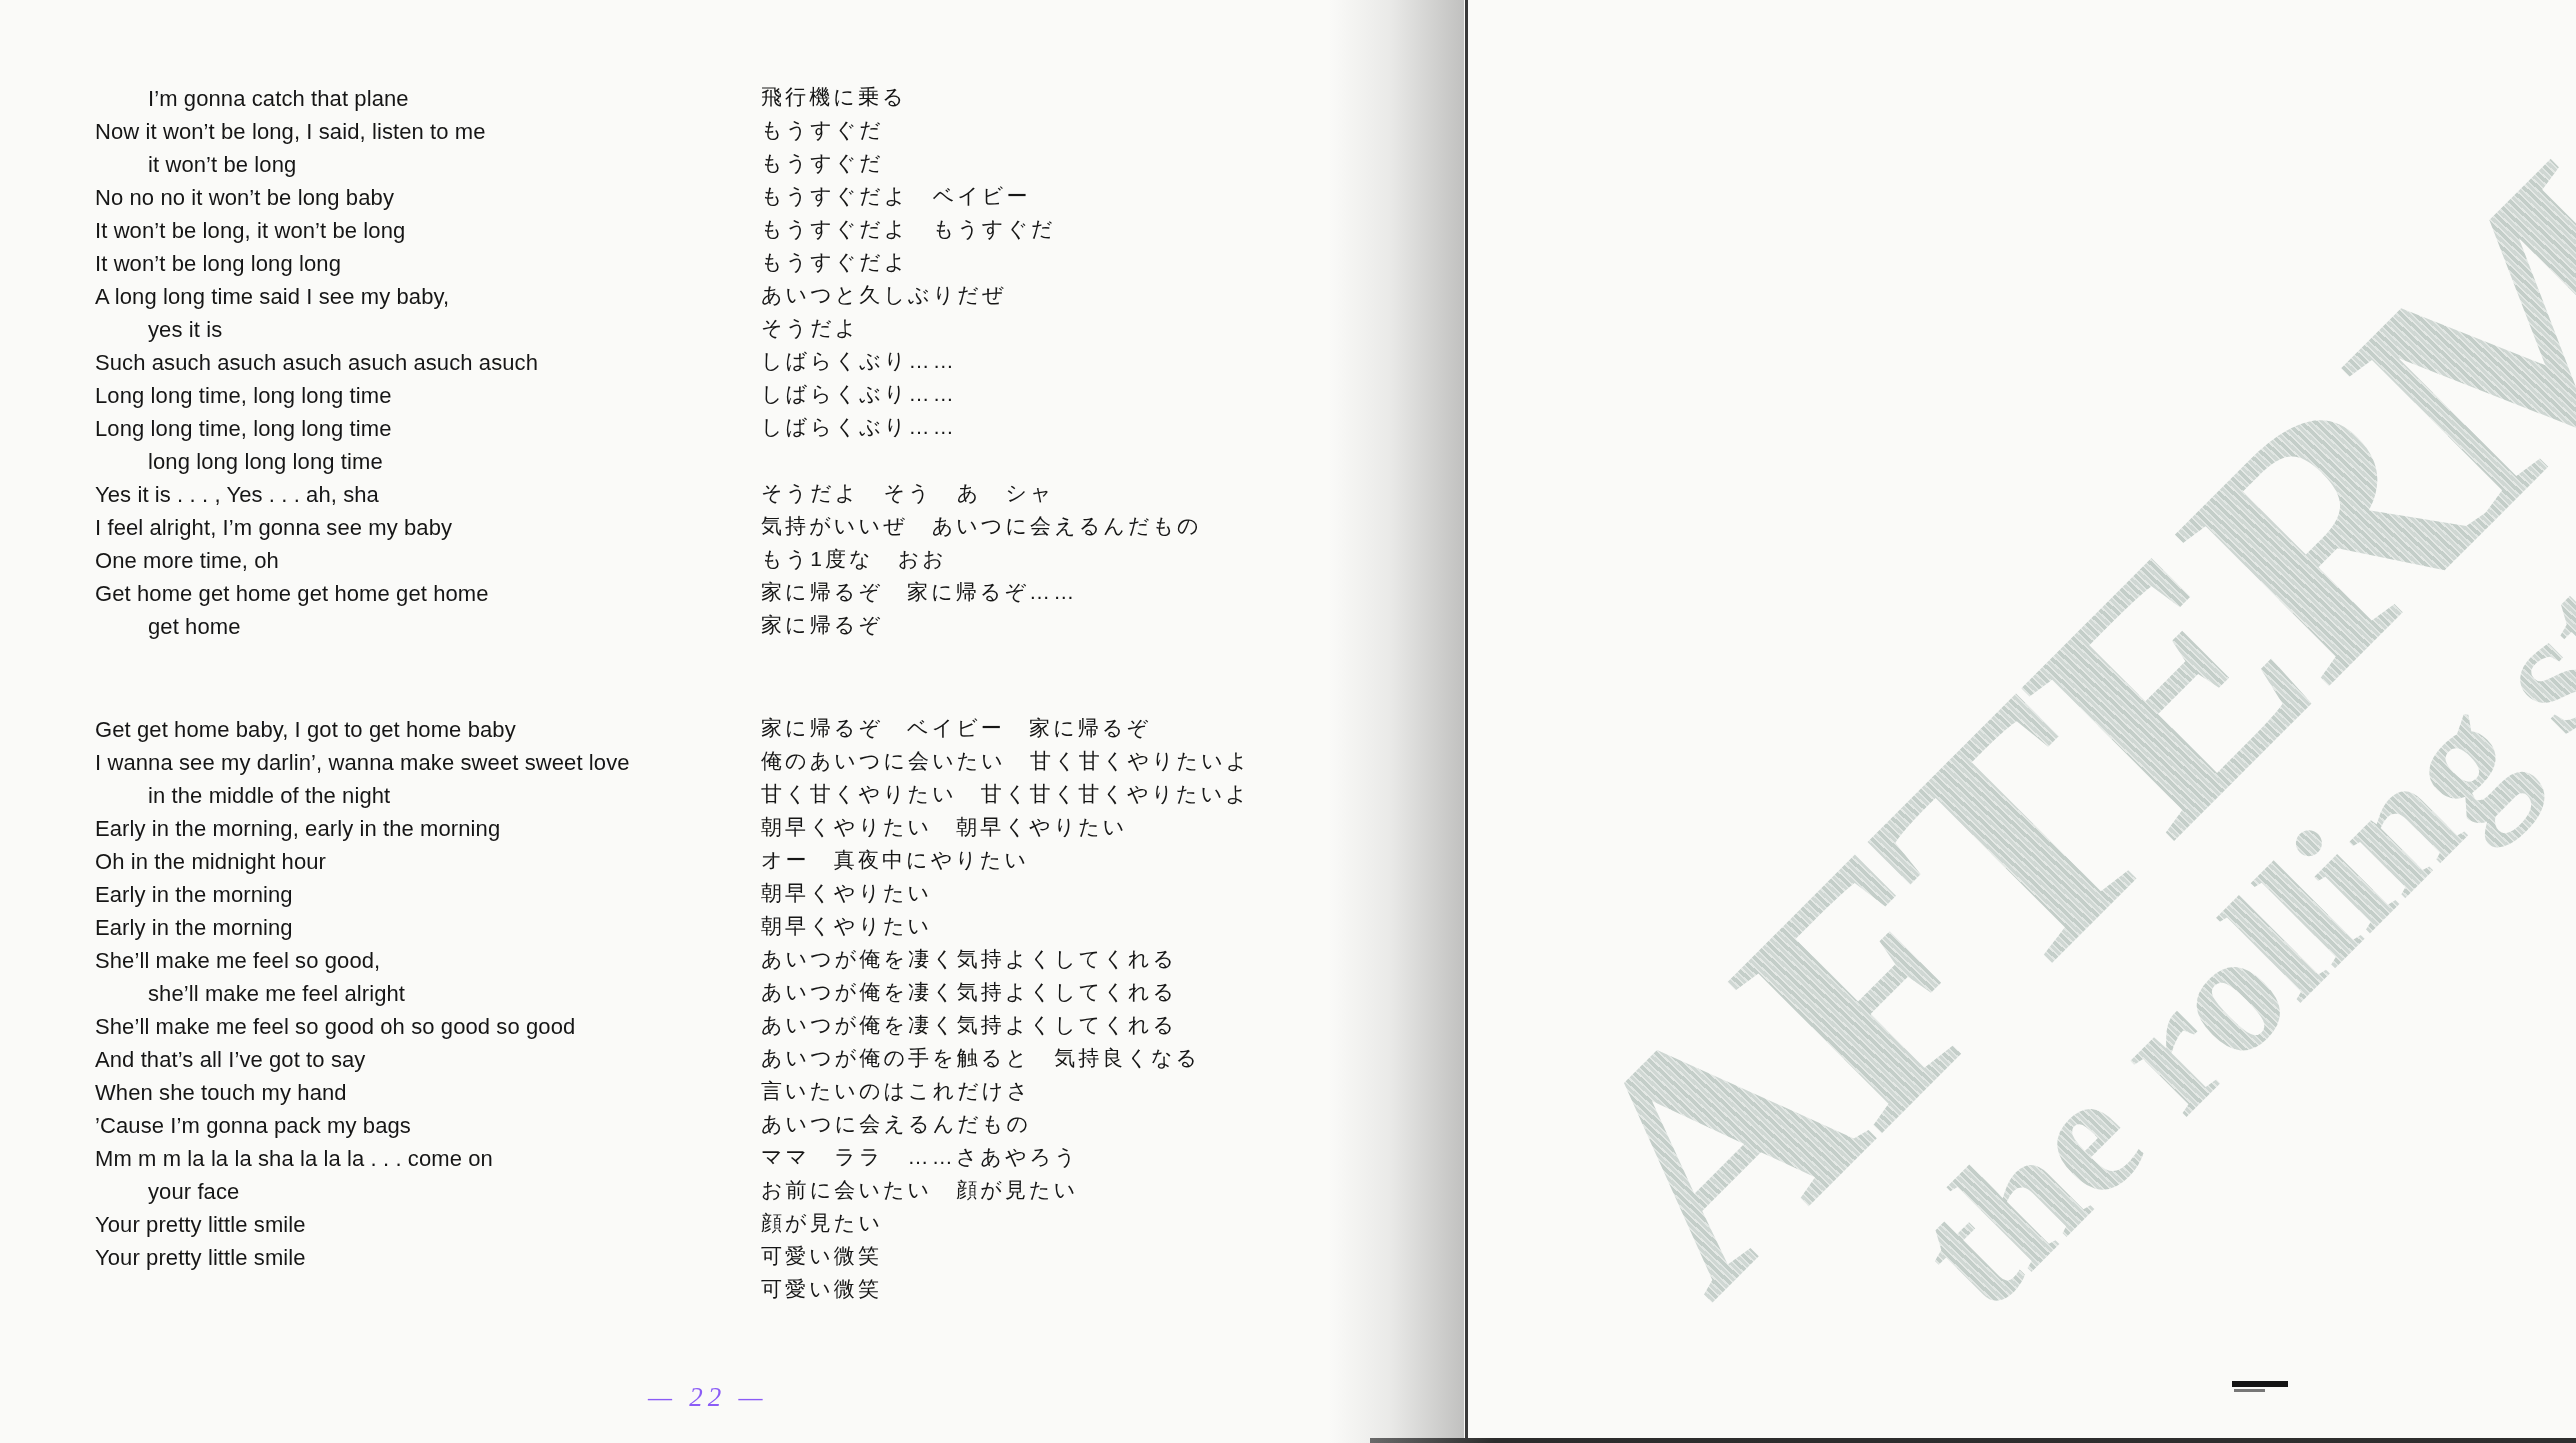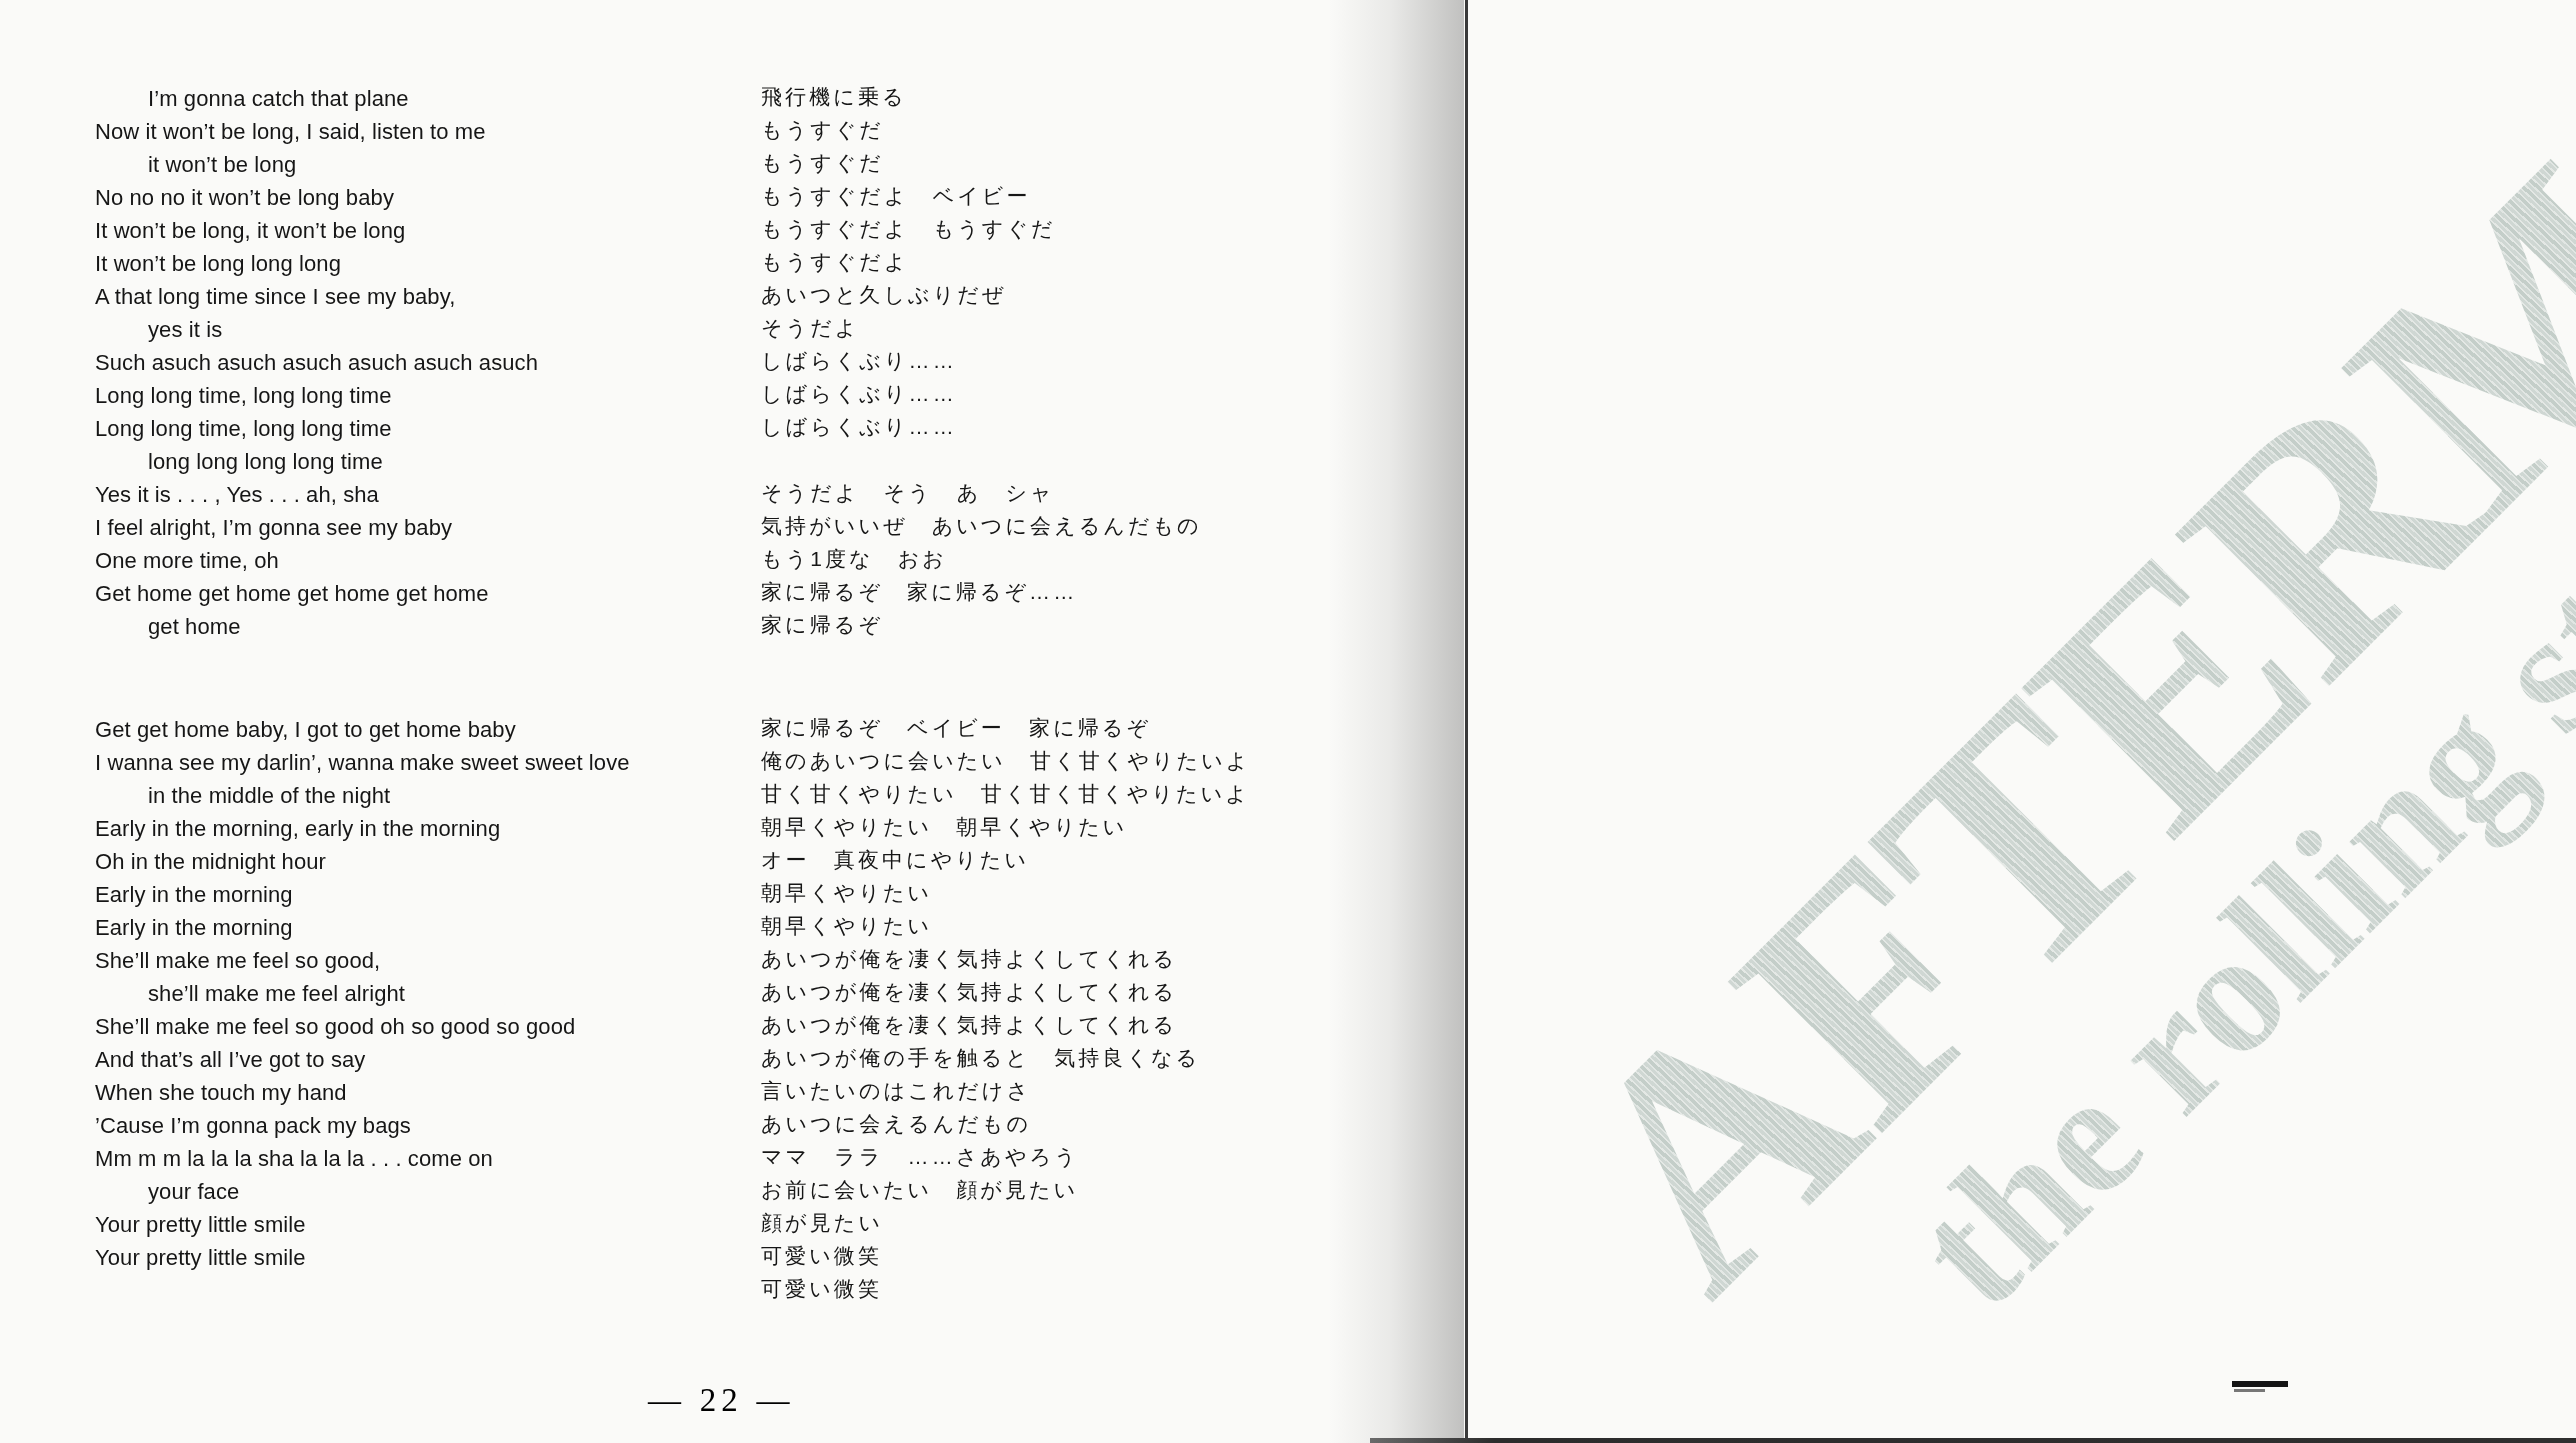--- a/index.html
+++ b/index.html
@@ -28,24 +28,25 @@
   }
   .line.indent{padding-left:53px;}
   .stanza-gap{width:5.2px;}
 
   #col-left-en{left:95px;top:66px;}
   #col-left-jp{left:761px;top:64px;}
 
   .page-number{
     position:absolute;
     font-family:"Liberation Serif","DejaVu Serif",serif;
-    font-size:33px;
+    font-size:27px;
     letter-spacing:5.2px;
-    color:#000000;
+    color:#8b5cf6;
     white-space:pre;
+    font-style:italic;
   }
   #page-number-left{left:648px;top:1366px;}
 
   
   #watermark{
     position:absolute;
     left:2287px;top:716px;
     width:1649px;
     transform:translate(-50%,-50%) rotate(-45deg);
     text-align:center;
@@ -101,21 +102,21 @@
 
 <div class="page" id="left-page">
   <div class="text-layer">
     <div class="col" id="col-left-en">
         <div class="line en indent">I’m gonna catch that plane</div>
         <div class="line en">Now it won’t be long, I said, listen to me</div>
         <div class="line en indent">it won’t be long</div>
         <div class="line en">No no no it won’t be long baby</div>
         <div class="line en">It won’t be long, it won’t be long</div>
         <div class="line en">It won’t be long long long</div>
-        <div class="line en">A that long time since I see my baby,</div>
+        <div class="line en">A long long time said I see my baby,</div>
         <div class="line en indent">yes it is</div>
         <div class="line en">Such asuch asuch asuch asuch asuch asuch</div>
         <div class="line en">Long long time, long long time</div>
         <div class="line en">Long long time, long long time</div>
         <div class="line en indent">long long long long time</div>
         <div class="line en">Yes it is . . . , Yes . . . ah, sha</div>
         <div class="line en">I feel alright, I’m gonna see my baby</div>
         <div class="line en">One more time, oh</div>
         <div class="line en">Get home get home get home get home</div>
         <div class="line en indent">get home</div>

